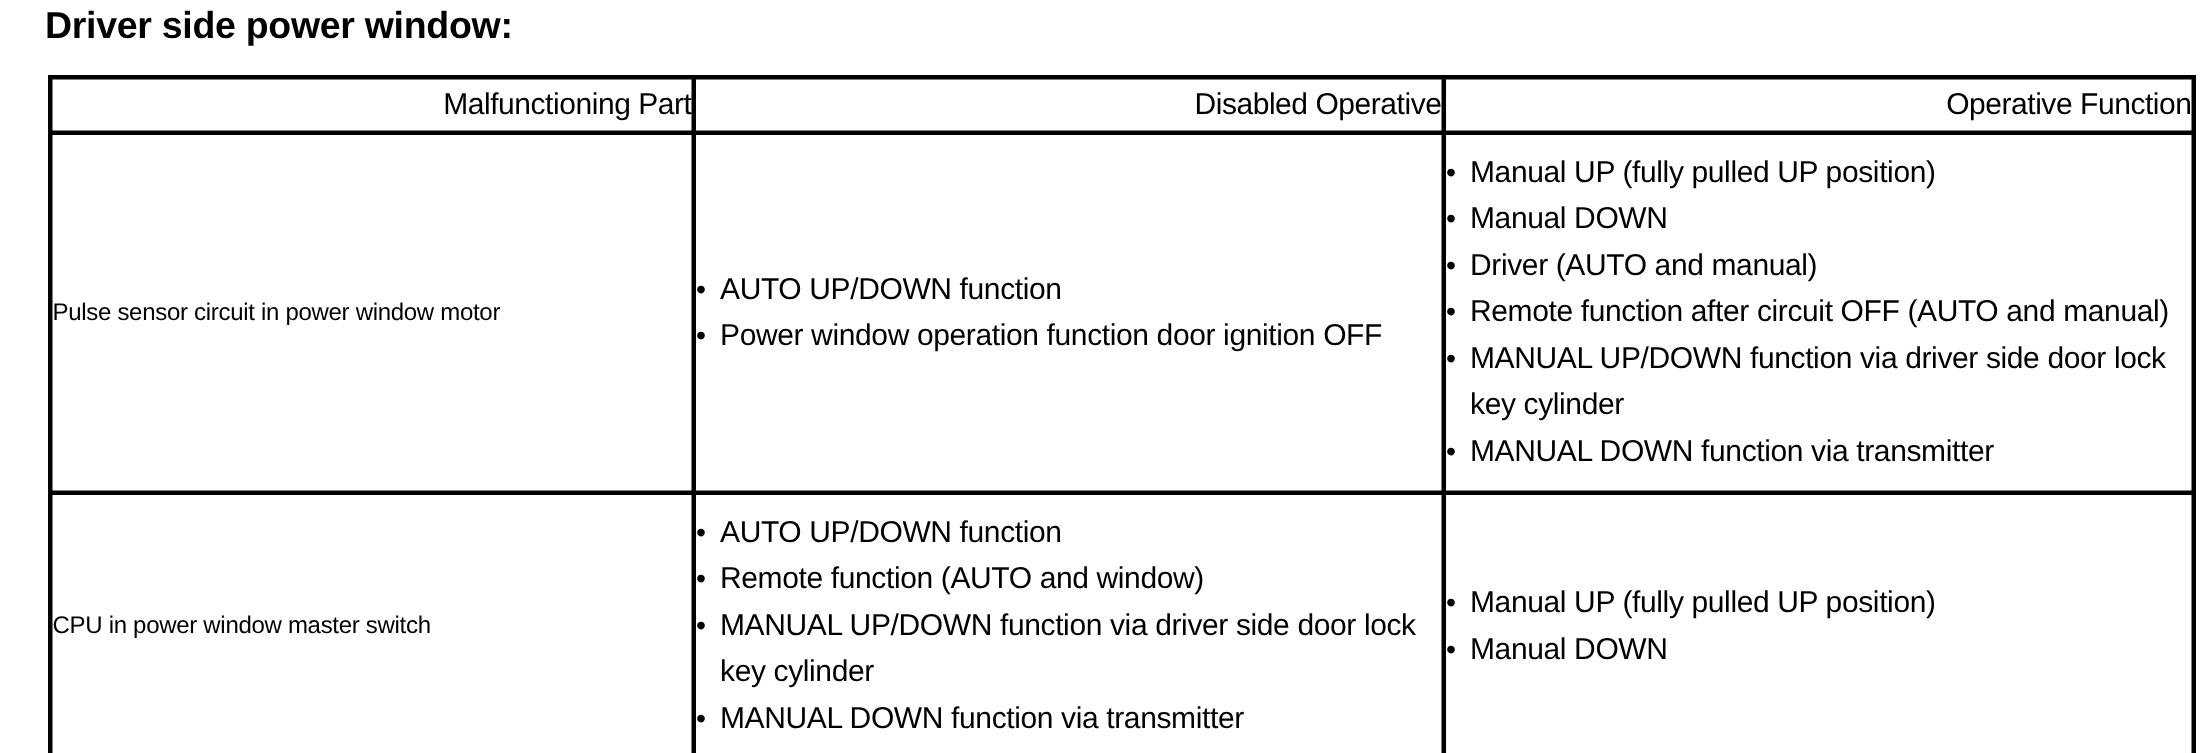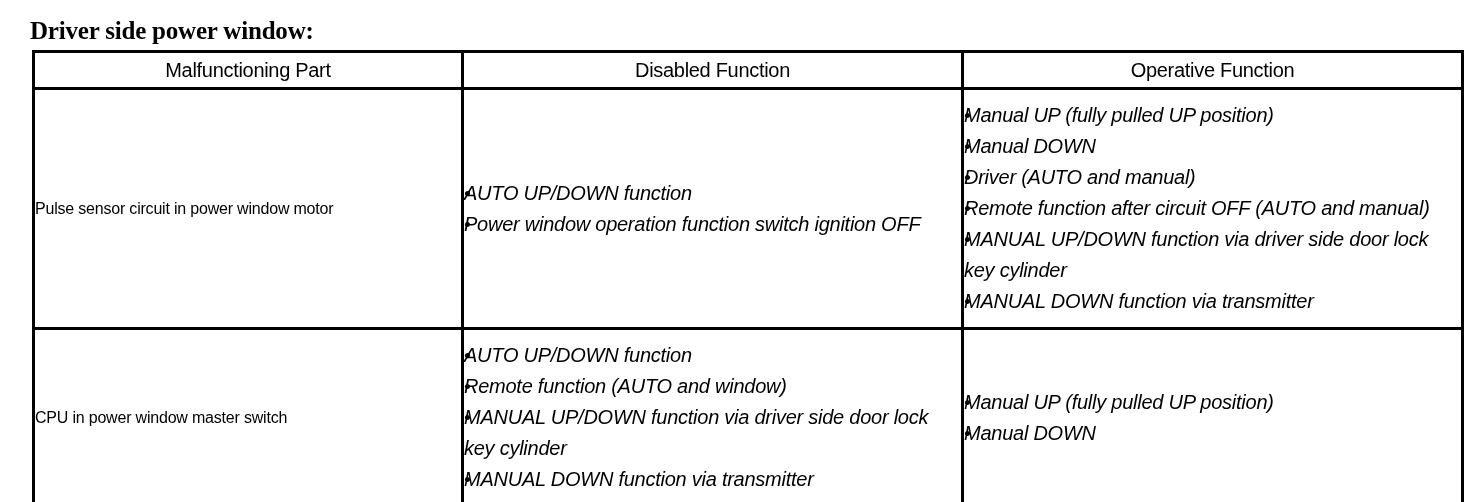--- a/index.html
+++ b/index.html
@@ -15,27 +15,26 @@
     overflow: hidden;
   }
   .page {
     position: relative;
     width: 1472px;
     height: 502px;
   }
   .page-title {
     position: absolute;
     left: 30px;
-    top: 16px;
+    top: 2px;
     font-size: 25px;
     font-weight: bold;
     letter-spacing: -0.2px;
     line-height: 30px;
     white-space: nowrap;
-    font-family: Liberation Serif, serif;
   }
   .spec-table {
     position: absolute;
     left: 32px;
     top: 50px;
     width: 1429px;
     border-collapse: collapse;
     table-layout: fixed;
   }
   .spec-table td, .spec-table th {
@@ -43,21 +42,21 @@
     padding: 0;
     vertical-align: middle;
     font-weight: normal;
   }
   .col-part   { width: 429px; }
   .col-disabled { width: 500px; }
   .col-operative { width: 500px; }
 
   .hdr-cell {
     height: 34px;
-    text-align: center;
+    text-align: right;
     font-size: 20px;
     line-height: 24px;
     letter-spacing: -0.3px;
   }
   .part-cell {
     padding: 8px 12px;
     font-size: 16px;
     line-height: 31px;
     letter-spacing: -0.2px;
     vertical-align: middle;
@@ -66,24 +65,24 @@
     padding: 10px 10px 10px 12px;
     vertical-align: middle;
   }
   ul.fn-list {
     list-style: none;
     margin: 0;
     padding: 0;
   }
   ul.fn-list > li {
     position: relative;
+    padding-left: 16px;
     font-size: 20px;
     line-height: 31px;
     letter-spacing: -0.25px;
-    font-style: italic;
   }
   ul.fn-list > li::before {
     content: "\2022";
     position: absolute;
     left: 0;
     top: 0;
     font-size: 19px;
     line-height: 31px;
   }
   .row-tall .fn-cell { padding-top: 10px; padding-bottom: 10px; }
@@ -97,32 +96,32 @@
 
   <table class="spec-table">
     <colgroup>
       <col class="col-part">
       <col class="col-disabled">
       <col class="col-operative">
     </colgroup>
     <thead>
       <tr>
         <th class="hdr-cell">Malfunctioning Part</th>
-        <th class="hdr-cell">Disabled Function</th>
+        <th class="hdr-cell">Disabled Operative</th>
         <th class="hdr-cell">Operative Function</th>
       </tr>
     </thead>
     <tbody>
 
       <tr class="row-tall">
         <td class="part-cell">Pulse sensor circuit in power window motor</td>
         <td class="fn-cell">
           <ul class="fn-list">
             <li>AUTO UP/DOWN function</li>
-            <li>Power window operation function switch ignition OFF</li>
+            <li>Power window operation function door ignition OFF</li>
           </ul>
         </td>
         <td class="fn-cell">
           <ul class="fn-list">
             <li>Manual UP (fully pulled UP position)</li>
             <li>Manual DOWN</li>
             <li>Driver (AUTO and manual)</li>
             <li>Remote function after circuit OFF (AUTO and manual)</li>
             <li>MANUAL UP/DOWN function via driver side door lock key cylinder</li>
             <li>MANUAL DOWN function via transmitter</li>

